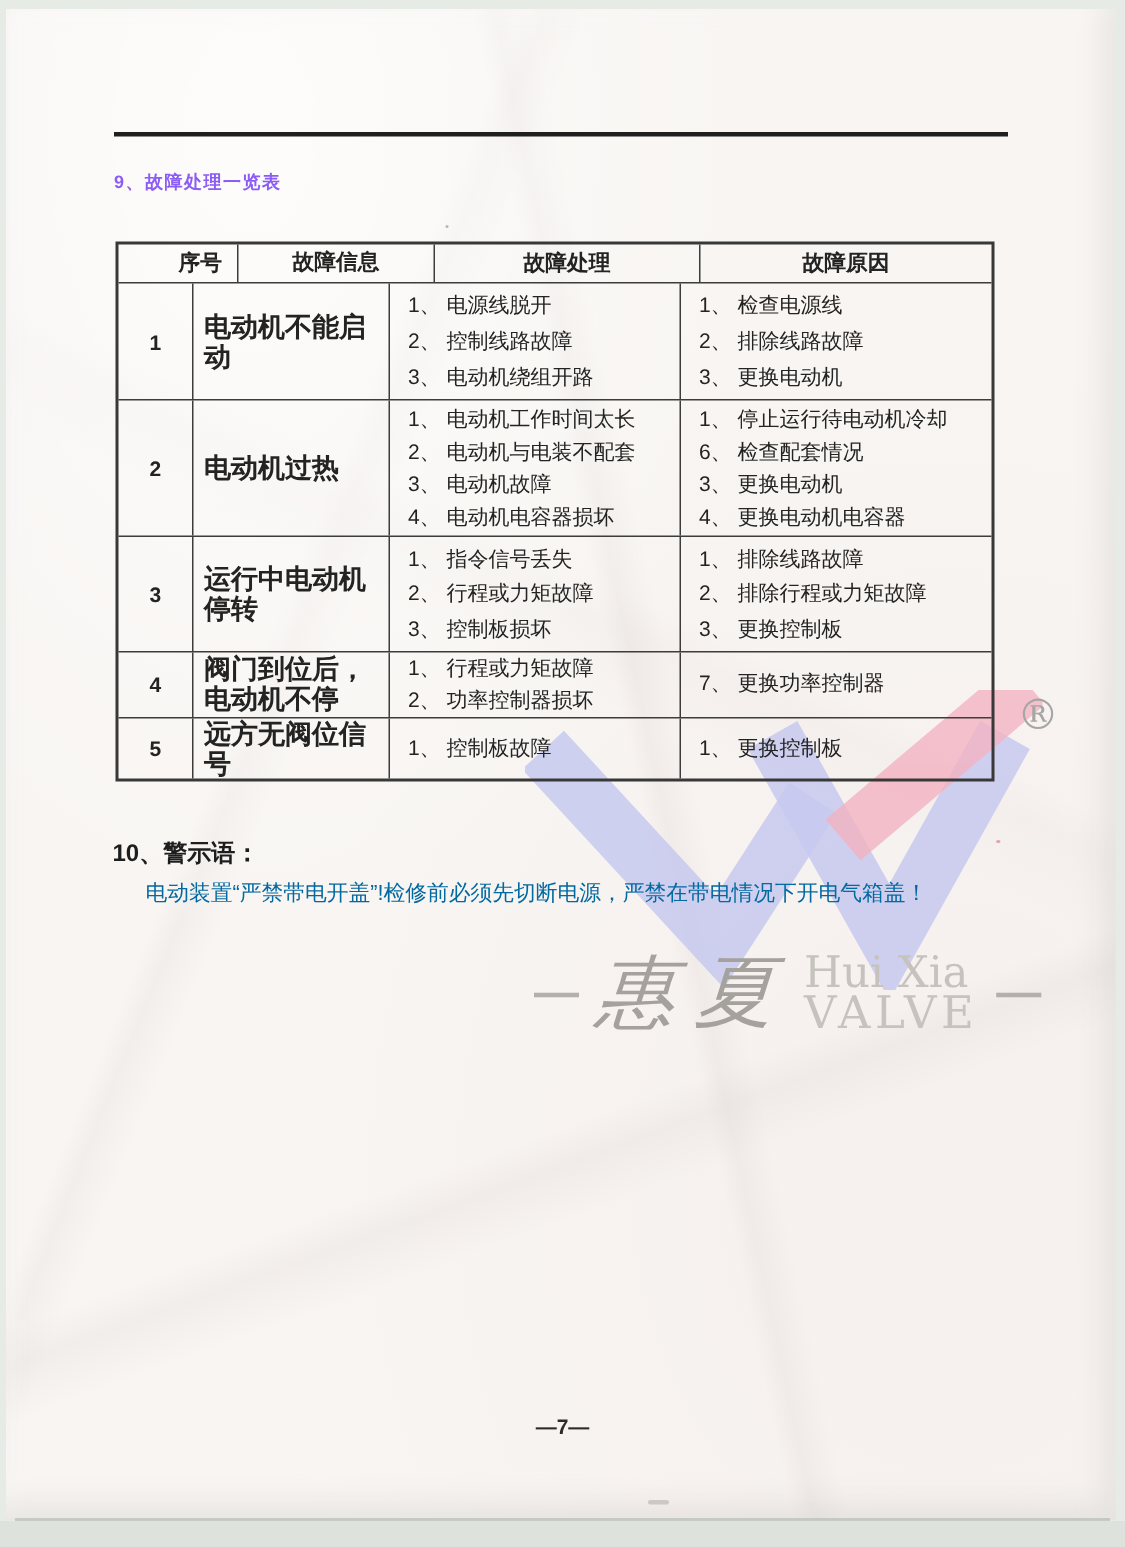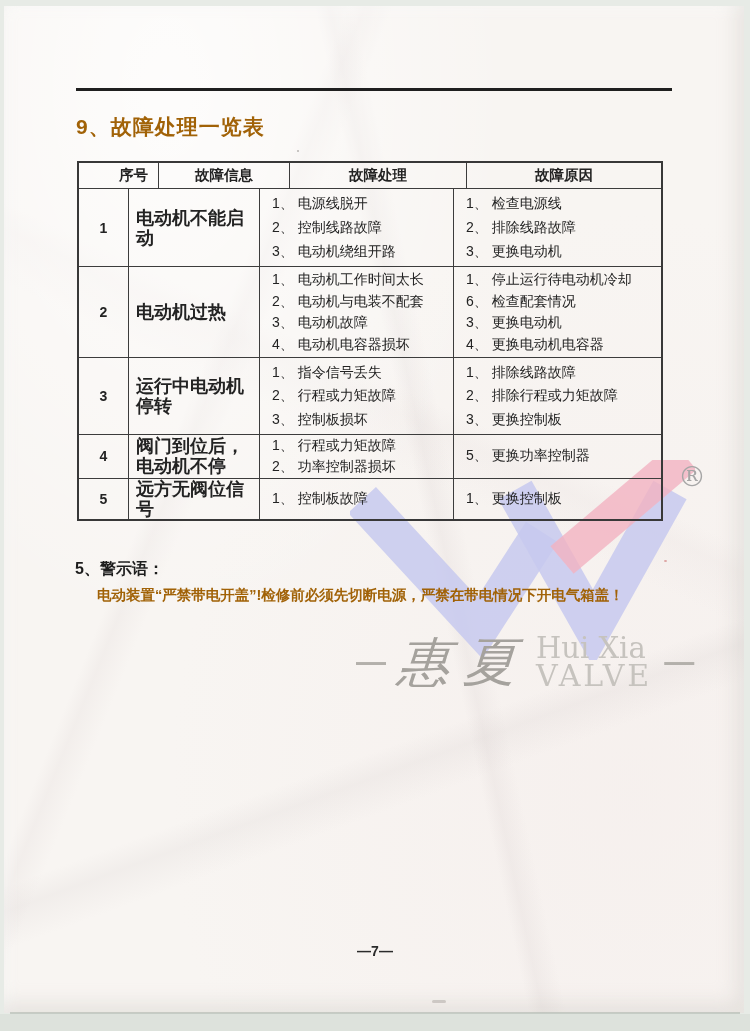--- a/index.html
+++ b/index.html
@@ -19,21 +19,21 @@
       linear-gradient(205deg, transparent 40%, rgba(214,202,202,0.10) 42%, transparent 46%),
       radial-gradient(ellipse at 85% 78%, rgba(244,236,234,0.55), transparent 52%),
       #f8f5f2;
     box-shadow: inset -7px -9px 20px rgba(190,184,180,0.30), inset 4px 4px 14px rgba(255,255,255,0.6);
   }
   .bottom-strip{position:absolute;left:0;right:0;bottom:0;height:17px;background:#dde2dc;}
   .bottom-edge-line{position:absolute;left:10px;right:10px;bottom:17px;height:2px;background:rgba(170,178,170,0.55);}
 
   
   .top-rule{position:absolute;left:76px;top:88px;width:596px;height:3px;background:#1f1f1f;z-index:2;}
-  .sec9-title{position:absolute;left:76px;top:113px;font-size:21px;font-weight:800;color:#a16207;letter-spacing:1px;z-index:2;}
+  .sec9-title{position:absolute;left:76px;top:113px;font-size:12px;font-weight:800;color:#8b5cf6;letter-spacing:1px;z-index:2;}
 
   
   .tbl{
     position:absolute;left:77px;top:161px;width:586px;height:360px;
     border:2px solid #383838;box-sizing:border-box;z-index:2;
     display:flex;flex-direction:column;color:#232323;
   }
   .trow{display:flex;flex-direction:row;border-bottom:1.5px solid #3c3c3c;box-sizing:border-box;}
   .trow:last-child{border-bottom:none;}
   .tcell{border-right:1.5px solid #3c3c3c;box-sizing:border-box;overflow:hidden;}
@@ -45,21 +45,21 @@
   .hrow{height:27px;padding-left:30px;}
   .hrow .tcell{display:flex;align-items:center;justify-content:center;font-size:14.5px;font-weight:700;padding:0;}
   .r1{height:82px;} .r2{height:95px;} .r3{height:80px;} .r4{height:46px;} .r5{flex:1;}
   .lines{display:flex;flex-direction:column;justify-content:space-evenly;height:100%;padding-left:12px;}
   .tbl .line{font-size:14px;font-weight:400;white-space:nowrap;}
   .c-info{font-size:18px;font-weight:600;}
   .c-no{font-size:14px;font-weight:600;}
 
   
   .sec10-title{position:absolute;left:75px;top:559px;font-size:16px;font-weight:800;color:#1d1d1d;z-index:2;}
-  .warning{position:absolute;left:97px;top:586px;font-size:14.5px;font-weight:700;color:#a16207;white-space:nowrap;z-index:2;}
+  .warning{position:absolute;left:97px;top:586px;font-size:14.5px;font-weight:400;color:#0369a1;white-space:nowrap;z-index:2;}
 
   
   .wm-svg{position:absolute;left:350px;top:460px;z-index:1;}
   .reg-mark{position:absolute;left:678px;top:460px;font-size:28px;color:#a6a6a6;font-family:"DejaVu Serif",serif;z-index:1;}
 
   .brand{position:absolute;left:356px;top:624px;height:76px;display:flex;align-items:center;gap:12px;z-index:2;}
   .brand-dash{font-size:30px;color:#b3b0ab;font-weight:700;}
   .brand-cn{font-size:52px;color:#a5a29d;font-family:"DejaVu Serif","Liberation Serif",serif;font-style:italic;letter-spacing:14px;transform:skewX(-4deg);line-height:60px;}
   .brand-en{display:flex;flex-direction:column;margin-left:-6px;color:#c6c3be;font-family:"DejaVu Serif","Liberation Serif",serif;}
   .brand-en .l1{font-size:29px;line-height:27px;}
@@ -163,42 +163,42 @@
     <div class="tcell c-no">4</div>
     <div class="tcell c-info">阀门到位后，电动机不停</div>
     <div class="tcell c-cause">
         <div class="lines">
       <div class="line">1、 行程或力矩故障</div>
       <div class="line">2、 功率控制器损坏</div>
     </div>
       </div>
     <div class="tcell c-fix">
         <div class="lines">
-      <div class="line">5、 更换功率控制器</div>
+      <div class="line">7、 更换功率控制器</div>
     </div>
       </div>
   </div>
 
   <div class="trow r5">
     <div class="tcell c-no">5</div>
     <div class="tcell c-info">远方无阀位信号</div>
     <div class="tcell c-cause">
         <div class="lines">
       <div class="line">1、 控制板故障</div>
     </div>
       </div>
     <div class="tcell c-fix">
         <div class="lines">
       <div class="line">1、 更换控制板</div>
     </div>
       </div>
   </div>
 </div>
 
-<div class="sec10-title">5、警示语：</div>
+<div class="sec10-title">10、警示语：</div>
 <div class="warning">电动装置“严禁带电开盖”!检修前必须先切断电源，严禁在带电情况下开电气箱盖！</div>
 
 <div class="brand">
   <span class="brand-dash">—</span>
   <span class="brand-cn">惠夏</span>
   <span class="brand-en">
     <span class="l1">Hui Xia</span>
     <span class="l2">VALVE</span>
   </span>
   <span class="brand-dash">—</span>

